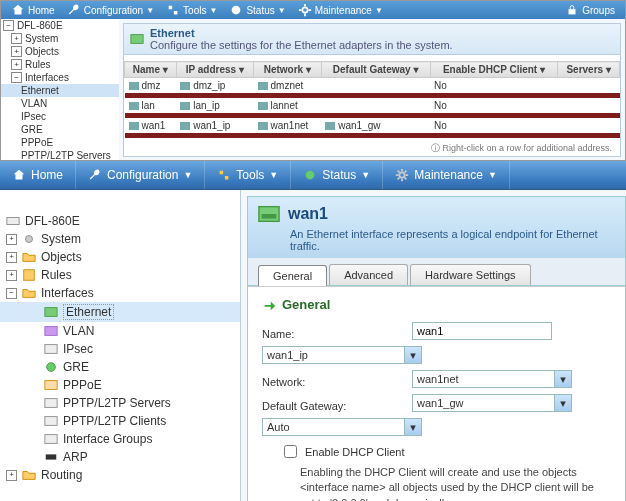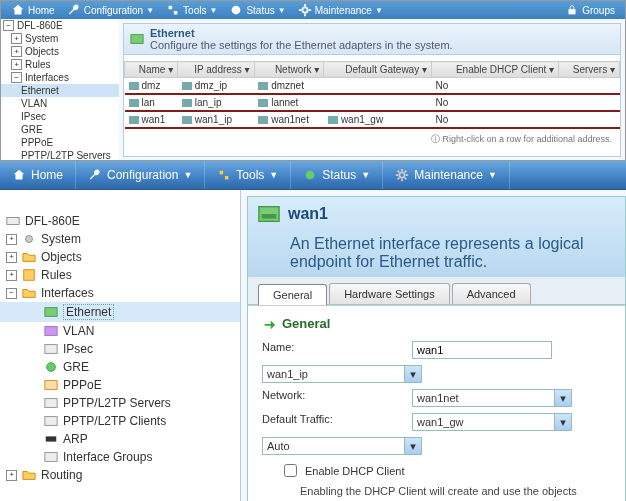--- a/index.html
+++ b/index.html
@@ -16,48 +16,48 @@
 .top-tree .ind1{padding-left:10px}
 .top-tree .ind2{padding-left:20px}
 .top-tree .sel{background:#cfe3f7}
 .pm{width:9px;height:9px;border:1px solid #888;display:inline-flex;align-items:center;justify-content:center;font-size:8px;line-height:1;background:#fff}
 .top-main{position:absolute;left:118px;top:18px;right:0;height:142px;background:#f4f7fb;padding:4px;box-sizing:border-box}
 .panel-sm{background:#fff;border:1px solid #b8cce0;height:100%;box-sizing:border-box}
 .panel-sm-hd{background:linear-gradient(#eaf3fb,#d6e7f5);padding:3px 6px;border-bottom:1px solid #b8cce0;display:flex;align-items:center;gap:6px}
 .panel-sm-hd .ttl{font-weight:bold;color:#2a5a8a;font-size:11px}
 .panel-sm-hd .sub{font-size:11px;color:#557}
 .tbl-sm{width:100%;border-collapse:collapse;font-size:10px;margin-top:6px}
-.tbl-sm th{background:linear-gradient(#f0f0f0,#dcdcdc);border:1px solid #ccc;padding:2px 4px;text-align:right;font-weight:normal;color:#444}
-.tbl-sm td{padding:2px 4px;border-bottom:2px solid #7f1d1d}
+.tbl-sm th{background:linear-gradient(#f0f0f0,#dcdcdc);border:1px solid #ccc;padding:2px 4px;text-align:center;font-weight:bold;color:#444}
+.tbl-sm td{padding:2px 4px;border-bottom:5px solid #7f1d1d}
 .tbl-sm td .ic{display:inline-block;width:10px;height:8px;background:#7aa;margin-right:3px;vertical-align:middle}
 .hint-sm{text-align:right;font-size:9px;color:#777;padding:4px 8px}
 
 
 .bot-wrap{width:626px;position:relative}
 .bot-menu{height:28px;background:linear-gradient(#6aa8e0,#3a7abf 70%,#2f6aa8);display:flex;align-items:center;color:#fff;font-size:12px;border-bottom:1px solid #2a5a8a}
 .bot-menu .mi{display:flex;align-items:center;gap:5px;padding:0 12px;height:100%;cursor:pointer;border-right:1px solid rgba(255,255,255,0.2)}
 .bot-menu .mi .drop{font-size:9px}
 .bot-body{display:flex}
 .bot-tree{width:240px;background:#fff;border-right:1px solid #bcd;padding-top:22px}
 .bot-tree .node{display:flex;align-items:center;gap:5px;padding:2px 4px;font-size:12px;white-space:nowrap}
 .bot-tree .ind0{padding-left:6px}
 .bot-tree .ind2{padding-left:44px}
 .bot-tree .sel{background:#d6e9fb}
 .bot-tree .sel span.lbl{border:1px dotted #6aa;padding:0 2px}
 .bot-main{flex:1;background:#f4f7fb;padding:6px 0 0 6px;box-sizing:border-box;overflow:hidden}
 .panel-lg-hd{background:linear-gradient(#d8ecfb,#b8d8f0);border:1px solid #9cc;border-bottom:none;padding:6px 10px}
 .panel-lg-hd .row1{display:flex;align-items:center;gap:8px}
 .panel-lg-hd .ttl{font-size:16px;font-weight:bold;color:#1a4a7a}
-.panel-lg-hd .sub{font-size:16px;color:#2a5a8a;margin-top:10px;margin-left:32px}
+.panel-lg-hd .sub{font-size:11px;color:#2a5a8a;margin-top:3px;margin-left:32px}
 .tabs{display:flex;background:#e8eef5;border:1px solid #9cc;border-top:none;padding:6px 10px 0 10px;gap:2px}
 .tab{padding:4px 14px;border:1px solid #aaa;border-bottom:none;border-radius:3px 3px 0 0;background:linear-gradient(#f8f8f8,#e4e4e4);font-size:11px;cursor:pointer}
 .tab.active{background:#fff;border-color:#888;position:relative;top:1px}
 .form-area{background:#fff;border:1px solid #9cc;border-top:1px solid #ccc;padding:10px 14px}
 .sect-hd{display:flex;align-items:center;gap:6px;font-weight:bold;color:#2a6a2a;font-size:13px;margin-bottom:10px}
-.frow{display:flex;align-items:flex-start;margin:6px 0;font-size:11px}
+.frow{display:flex;align-items:flex-end;margin:6px 0;font-size:11px}
 .frow .lab{width:150px;color:#333}
 .frow input[type=text]{width:130px;border:1px solid #9bb;padding:2px 4px;font-size:11px}
 .frow .sel{width:150px;border:1px solid #9bb;padding:2px 4px;font-size:11px;background:#fff;display:flex;justify-content:space-between;align-items:center}
 .selbtn{width:16px;height:16px;background:linear-gradient(#cde5fa,#a8cdf0);border-left:1px solid #9bb;display:flex;align-items:center;justify-content:center;margin:-2px -4px -2px 4px}
 .chk{margin-left:18px;display:flex;align-items:center;gap:5px;font-size:11px;margin-top:6px}
 .desc{margin-left:38px;font-size:11px;color:#444;margin-top:4px;line-height:1.4}
 
 .ico{width:14px;height:14px;flex:0 0 auto}
 .ico-lg{width:22px;height:22px}
 </style>
@@ -317,29 +317,29 @@
           <span>PPTP/L2TP Servers</span>
         </div>
    <div class="node ind2">
           <svg class="ico" viewBox="0 0 16 16">
             <rect x="1" y="3" width="14" height="10" fill="#eee" stroke="#888"></rect>
           </svg>
           <span>PPTP/L2TP Clients</span>
         </div>
    <div class="node ind2">
           <svg class="ico" viewBox="0 0 16 16">
+            <rect x="1" y="3" width="14" height="10" fill="#eee" stroke="#888"></rect>
+          </svg>
+          <span>Interface Groups</span>
+        </div>
+   <div class="node ind2">
+          <svg class="ico" viewBox="0 0 16 16">
             <rect x="2" y="5" width="12" height="6" fill="#333"></rect>
           </svg>
           <span>ARP</span>
-        </div>
-   <div class="node ind2">
-          <svg class="ico" viewBox="0 0 16 16">
-            <rect x="1" y="3" width="14" height="10" fill="#eee" stroke="#888"></rect>
-          </svg>
-          <span>Interface Groups</span>
         </div>
    <div class="node ind0">
           <span class="pm">+</span>
           <svg class="ico" viewBox="0 0 16 16">
             <path fill="#fc6" stroke="#c80" d="M1 4h5l2 2h7v7H1z"></path>
           </svg>
           <span>Routing</span>
         </div>
   </div>
 
@@ -349,22 +349,22 @@
      <svg class="ico-lg" viewBox="0 0 24 24">
               <rect x="1" y="4" width="22" height="16" fill="#7c7" stroke="#494" stroke-width="1.5"></rect>
               <rect x="4" y="12" width="16" height="5" fill="#494"></rect>
             </svg>
      <span class="ttl">wan1</span>
     </div>
     <div class="sub">An Ethernet interface represents a logical endpoint for Ethernet traffic.</div>
    </div>
    <div class="tabs">
     <div class="tab active">General</div>
+    <div class="tab">Advanced</div>
     <div class="tab">Hardware Settings</div>
-    <div class="tab">Advanced</div>
    </div>
    <div class="form-area">
     <div class="sect-hd">
      <svg class="ico" viewBox="0 0 16 16">
               <path fill="#3a3" d="M3 8h7V4l5 5-5 5v-4H3z"></path>
             </svg>
      <span>General</span>
     </div>
     <div class="frow">
             <div class="lab">Name:</div>
@@ -377,21 +377,21 @@
             </div>
           </div>
     <div class="frow">
             <div class="lab">Network:</div>
             <div class="sel">
               <span>wan1net</span>
               <span class="selbtn">▾</span>
             </div>
           </div>
     <div class="frow">
-            <div class="lab">Default Traffic:</div>
+            <div class="lab">Default Gateway:</div>
             <div class="sel">
               <span>wan1_gw</span>
               <span class="selbtn">▾</span>
             </div>
           </div>
     <div class="frow">
             <div class="sel">
               <span>Auto</span>
               <span class="selbtn">▾</span>
             </div>

